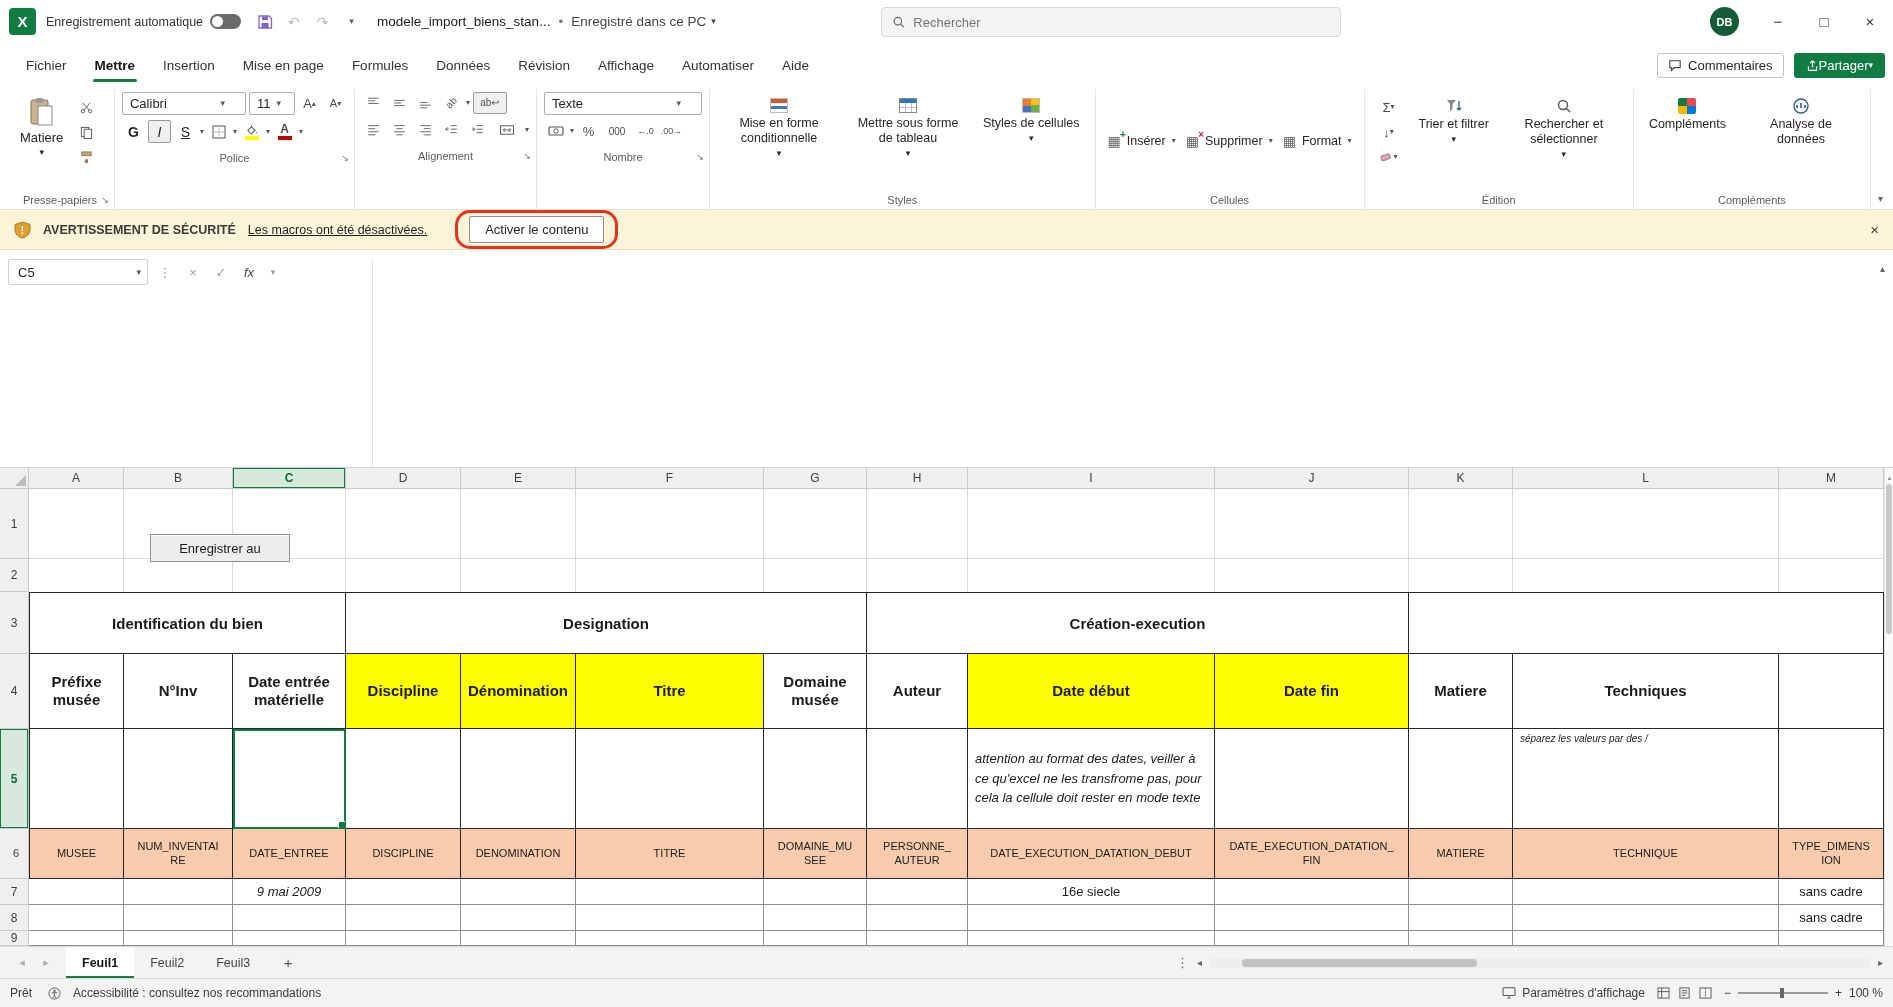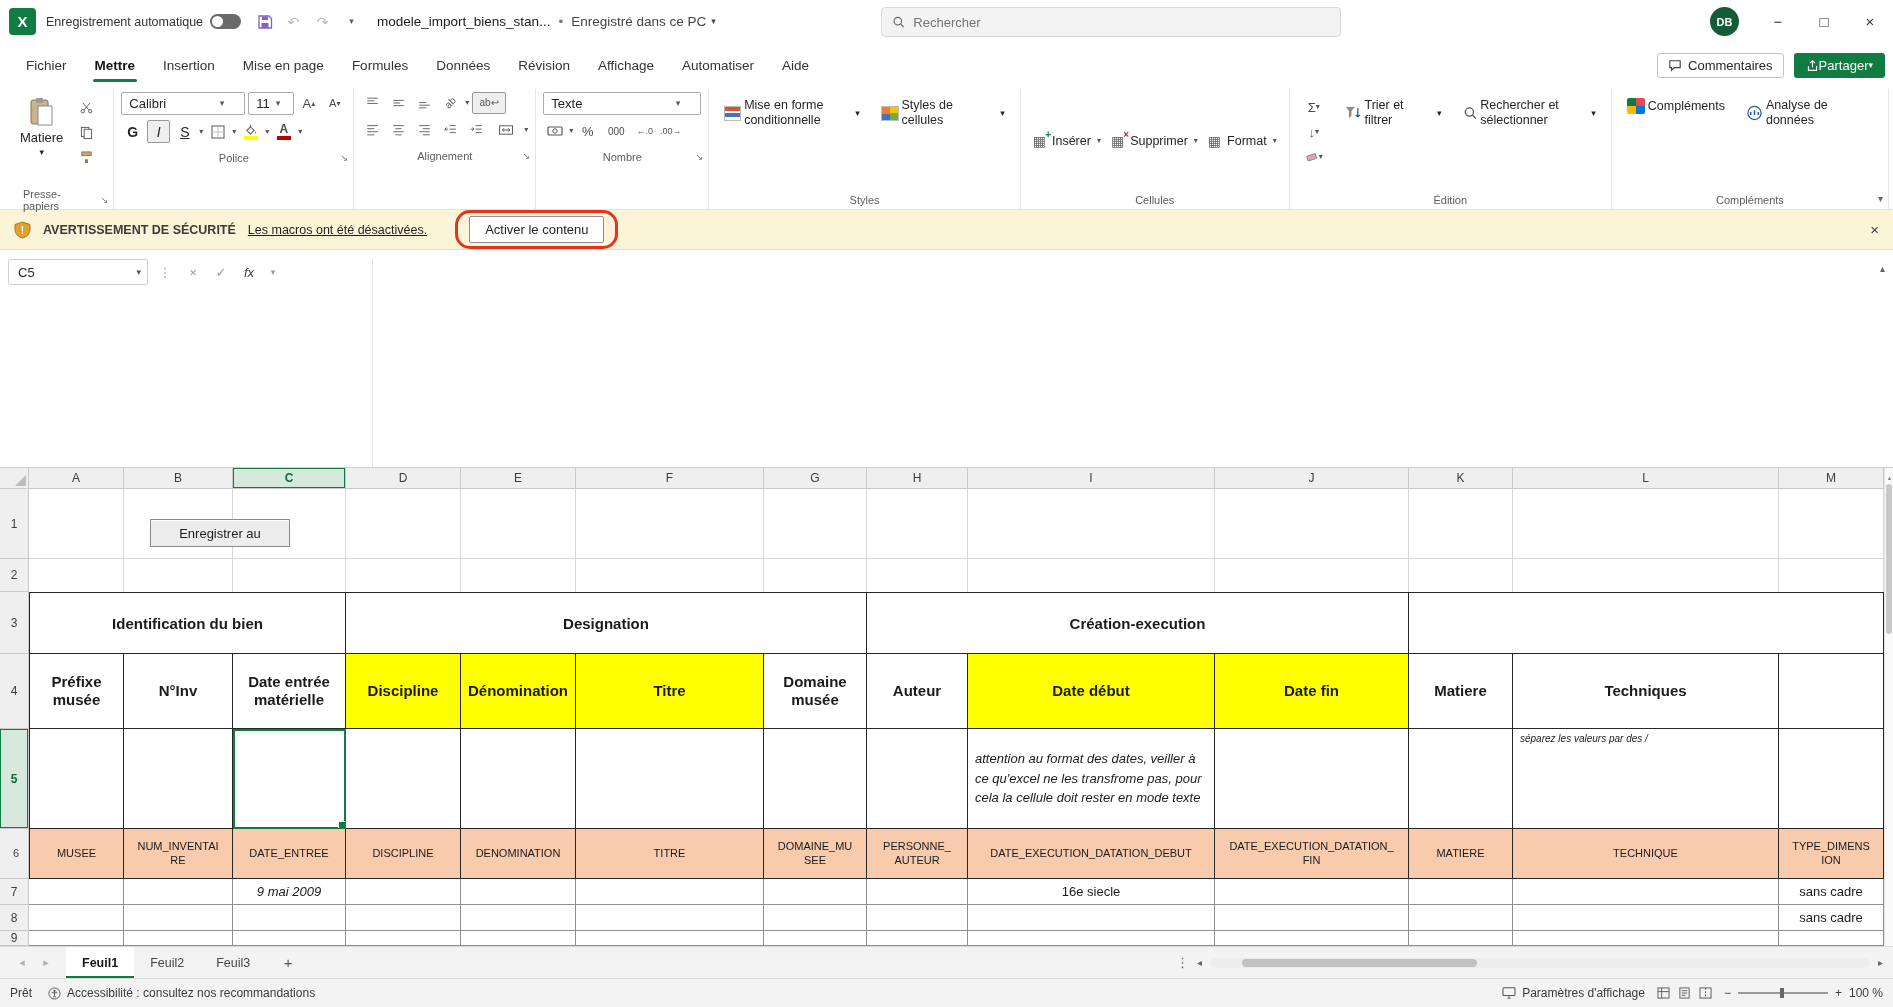--- a/index.html
+++ b/index.html
@@ -53,21 +53,21 @@
 .sb{width:23px;height:22px;display:flex;align-items:center;justify-content:center;color:#4a4a4a;font-size:13px;border-radius:2px}
 .prow{display:flex;align-items:center;gap:3px;margin-bottom:5px}
 .combo{height:23px;border:1px solid #ABABAB;border-radius:2px;background:#fff;display:flex;align-items:center;gap:6px;padding:0 20px 0 7px;font-size:13px}
 .combo .chevd{margin-left:auto;font-size:9px;color:#555}
 .fmt{width:23px;height:23px;display:flex;align-items:center;justify-content:center;font-size:14px}
 .fmt.b{font-weight:bold}
 .fmt.it{font-style:italic;border:1px solid #9A9A9A;background:#EFEFEF;border-radius:2px}
 .fmt.u{text-decoration:underline}
 .aico{display:flex;flex-direction:column;align-items:center;line-height:1;gap:1px}
 .bar{width:14px;height:4px}
-.stybtn{display:flex;flex-direction:row;align-items:center;gap:3px;padding:6px 8px 0;text-align:left;font-size:12.5px;line-height:1.2;color:#262626}
+.stybtn{display:flex;flex-direction:column;align-items:center;gap:3px;padding:6px 8px 0;text-align:center;font-size:12.5px;line-height:1.2;color:#262626}
 .stybtn .lbl{max-width:108px}
 .cellrow{display:flex;align-items:center;gap:6px;padding:3px 5px;font-size:12.5px}
 .cellico{position:relative;color:#666;font-size:14px}
 .cellico.green::after{content:"+";position:absolute;right:-5px;top:-4px;color:#107C41;font-weight:bold;font-size:10px}
 .cellico.red::after{content:"×";position:absolute;right:-5px;top:-4px;color:#C62828;font-weight:bold;font-size:10px}
 .ic-cf{width:18px;height:15px;background:linear-gradient(180deg,#D65532 0 30%,#fff 30% 50%,#4472C4 50% 80%,#fff 80%);border:1px solid #bbb}
 .ic-tbl{width:18px;height:15px;border:1px solid #888;background:linear-gradient(#2E75B6 0 4px,transparent 4px),repeating-linear-gradient(0deg,transparent 0 4px,#BBB 4px 5px),repeating-linear-gradient(90deg,transparent 0 5px,#BBB 5px 6px)}
 .ic-cs{width:18px;height:15px;background:conic-gradient(#FFC000 0 25%,#70AD47 0 50%,#4472C4 0 75%,#ED7D31 0);border:1px solid #bbb}
 .ic-add{width:18px;height:16px;background:conic-gradient(#E74856 0 25%,#0078D7 0 50%,#FFB900 0 75%,#107C41 0);border-radius:2px}
 .ribcollapse{position:absolute;right:10px;bottom:5px;color:#666;font-size:10px}
@@ -105,39 +105,39 @@
 td.grp{font-weight:bold;font-size:15px}
 td.hdr4{font-weight:bold;font-size:15px;line-height:1.2;padding:2px 6px}
 td.wb{word-break:break-all}
 td.note{font-style:italic;text-align:left;font-size:13px;line-height:1.5;padding:2px 7px}
 td.note2{font-style:italic;text-align:left;font-size:10px;vertical-align:top;padding:4px 7px}
 tr.r6 td{background:#F8CBAD;font-size:11px;line-height:1.25;padding:2px 13px;word-break:break-all}
 td.val{font-size:13px}
 .ital{font-style:italic}
 td.sel{outline:2px solid #107C41;outline-offset:-2px;position:relative}
 td.sel::after{content:"";position:absolute;right:-1px;bottom:-1px;width:6px;height:6px;background:#107C41;border:1px solid #fff}
-.formbtn{position:absolute;left:150px;top:51px;width:140px;height:28px;background:#EDEDED;border:1px solid #8C8C8C;font-size:13px;color:#1b1b1b;box-shadow:inset 0 1px 0 #fff}
+.formbtn{position:absolute;left:150px;top:66px;width:140px;height:28px;background:#EDEDED;border:1px solid #8C8C8C;font-size:13px;color:#1b1b1b;box-shadow:inset 0 1px 0 #fff}
 .vscroll{position:absolute;right:0;top:0;bottom:0;width:9px;background:#FAFAFA;border-left:1px solid #E3E3E3}
 .vscroll .varrow{width:9px;height:12px;font-size:7px;color:#888}
 .vthumb{position:absolute;left:1px;right:1px;top:16px;height:150px;background:#C8C8C8;border-radius:4px}
 
 .sheetbar{height:32px;background:#F3F3F3;display:flex;align-items:center;padding:0 10px 0 12px;gap:4px;border-top:1px solid #D8D8D8}
 .snav{width:20px;height:20px;font-size:11px;color:#B0B0B0}
 .stabs{display:flex;align-items:stretch;height:100%;margin-left:6px}
 .stab{display:flex;align-items:center;padding:0 16px;font-size:12.5px;color:#444;position:relative}
 .stab.active{background:#fff;font-weight:bold;color:#161616}
 .stab.active::after{content:"";position:absolute;left:0;right:0;bottom:0;height:2px;background:#107C41}
 .addsheet{width:24px;height:24px;font-size:15px;color:#555;margin-left:6px}
 .hzone{margin-left:auto;display:flex;align-items:center;gap:8px}
 .hzone .gl{color:#666;font-size:10px}
 .htrack{width:660px;height:10px;background:#EDEDED;border-radius:5px;position:relative}
 .hthumb{position:absolute;left:32px;top:1px;width:235px;height:8px;background:#C1C1C1;border-radius:4px}
 
 .statusbar{height:29px;background:#F3F3F3;border-top:1px solid #DADADA;display:flex;align-items:center;padding:0 10px;gap:16px;font-size:12px;color:#3b3b3b}
-.acc{display:flex;align-items:center;gap:6px}
+.acc{display:flex;align-items:center;gap:12px}
 .sright{margin-left:auto;display:flex;align-items:center;gap:12px}
 .disp{display:flex;align-items:center;gap:6px}
 .vicons{display:flex;align-items:center;gap:8px}
 .zoom{display:flex;align-items:center;gap:7px}
 .ztrack{width:90px;height:2px;background:#9a9a9a;position:relative}
 .zthumb{position:absolute;left:42px;top:-4px;width:4px;height:10px;background:#666}
 svg.mini{display:block}
 </style>
 </head>
 <body>
@@ -409,20 +409,25 @@
           <span>Nombre</span>
           <span class="gl lnch launcher"></span>
         </div>
     </div>
 
     <div class="rg">
       <div class="rgbody">
         <button class="stybtn">
           <span class="ic-cf"></span>
           <span class="lbl">Mise en forme conditionnelle</span>
+          <span class="gl chevd" style="font-size:9px"></span>
+        </button>
+        <button class="stybtn">
+          <span class="ic-tbl"></span>
+          <span class="lbl">Mettre sous forme de tableau</span>
           <span class="gl chevd" style="font-size:9px"></span>
         </button>
         <button class="stybtn">
           <span class="ic-cs"></span>
           <span class="lbl">Styles de cellules</span>
           <span class="gl chevd" style="font-size:9px"></span>
         </button>
       </div>
       <div class="rglabel">
           <span>Styles</span>

